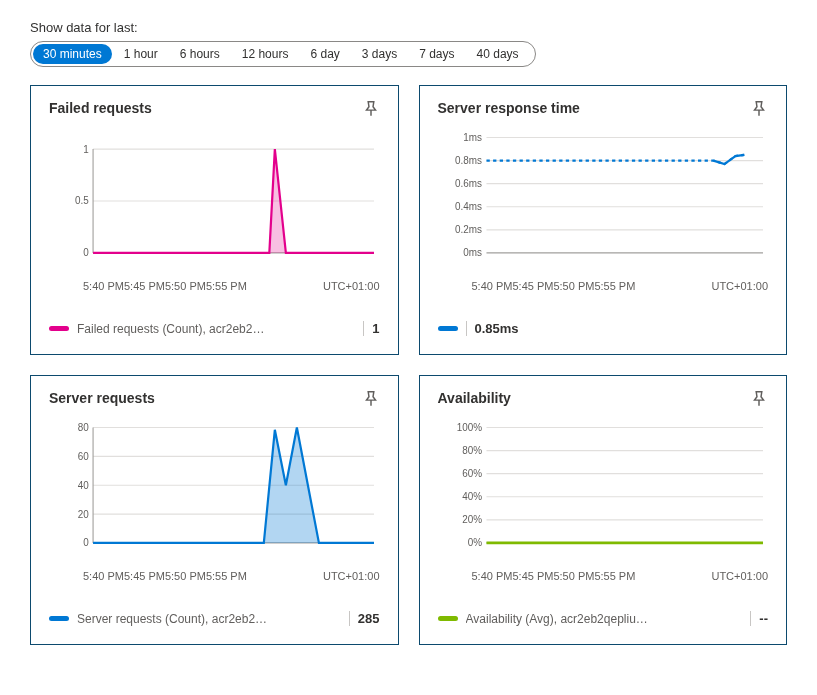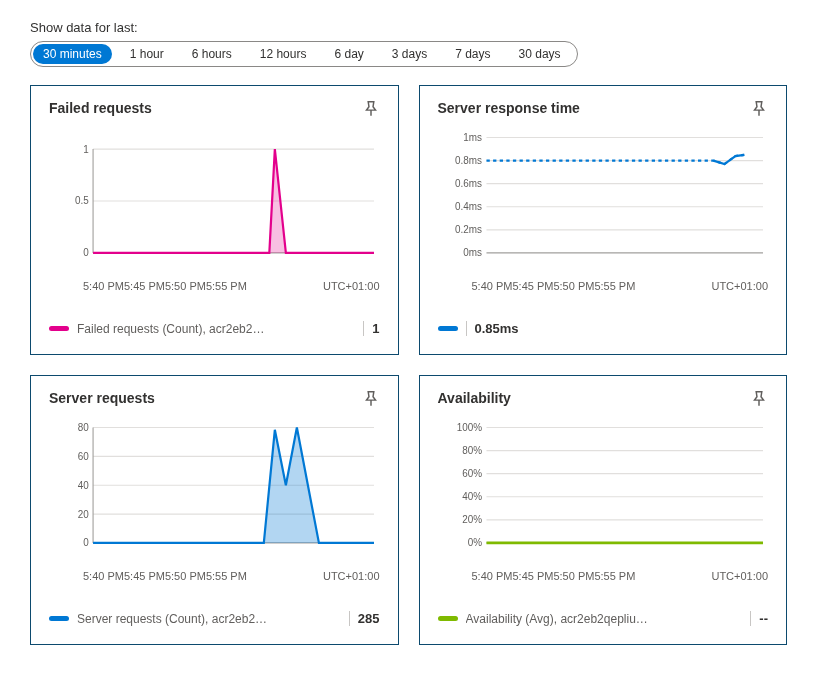--- a/index.html
+++ b/index.html
@@ -12,21 +12,21 @@
     background: #fff;
     width: 817px;
   }
   .time-label { font-size: 13px; margin-bottom: 6px; }
   .time-pills {
     display: inline-flex;
     align-items: center;
     border: 1px solid #8a8886;
     border-radius: 14px;
     padding: 2px 6px 2px 2px;
-    gap: 8px;
+    gap: 2px;
     margin-bottom: 18px;
   }
   .pill {
     padding: 3px 10px;
     border-radius: 12px;
     font-size: 12px;
     cursor: pointer;
     color: #323130;
   }
   .pill.active { background: #0078d4; color: #fff; }
@@ -68,21 +68,21 @@
 
 <div class="time-label">Show data for last:</div>
 <div class="time-pills">
   <span class="pill active">30 minutes</span>
   <span class="pill">1 hour</span>
   <span class="pill">6 hours</span>
   <span class="pill">12 hours</span>
   <span class="pill">6 day</span>
   <span class="pill">3 days</span>
   <span class="pill">7 days</span>
-  <span class="pill">30 days</span>
+  <span class="pill">40 days</span>
 </div>
 
 <div class="grid">
 
   <div class="card">
     <div class="card-header">
       <div class="card-title">Failed requests</div>
       <svg class="pin" viewBox="0 0 16 16">
           <path fill="none" stroke="currentColor" stroke-width="1.3" d="M5.5 1.5 L10.5 1.5 L9.8 6 L12 9 L4 9 L6.2 6 Z M8 9 L8 14"></path>
         </svg>

